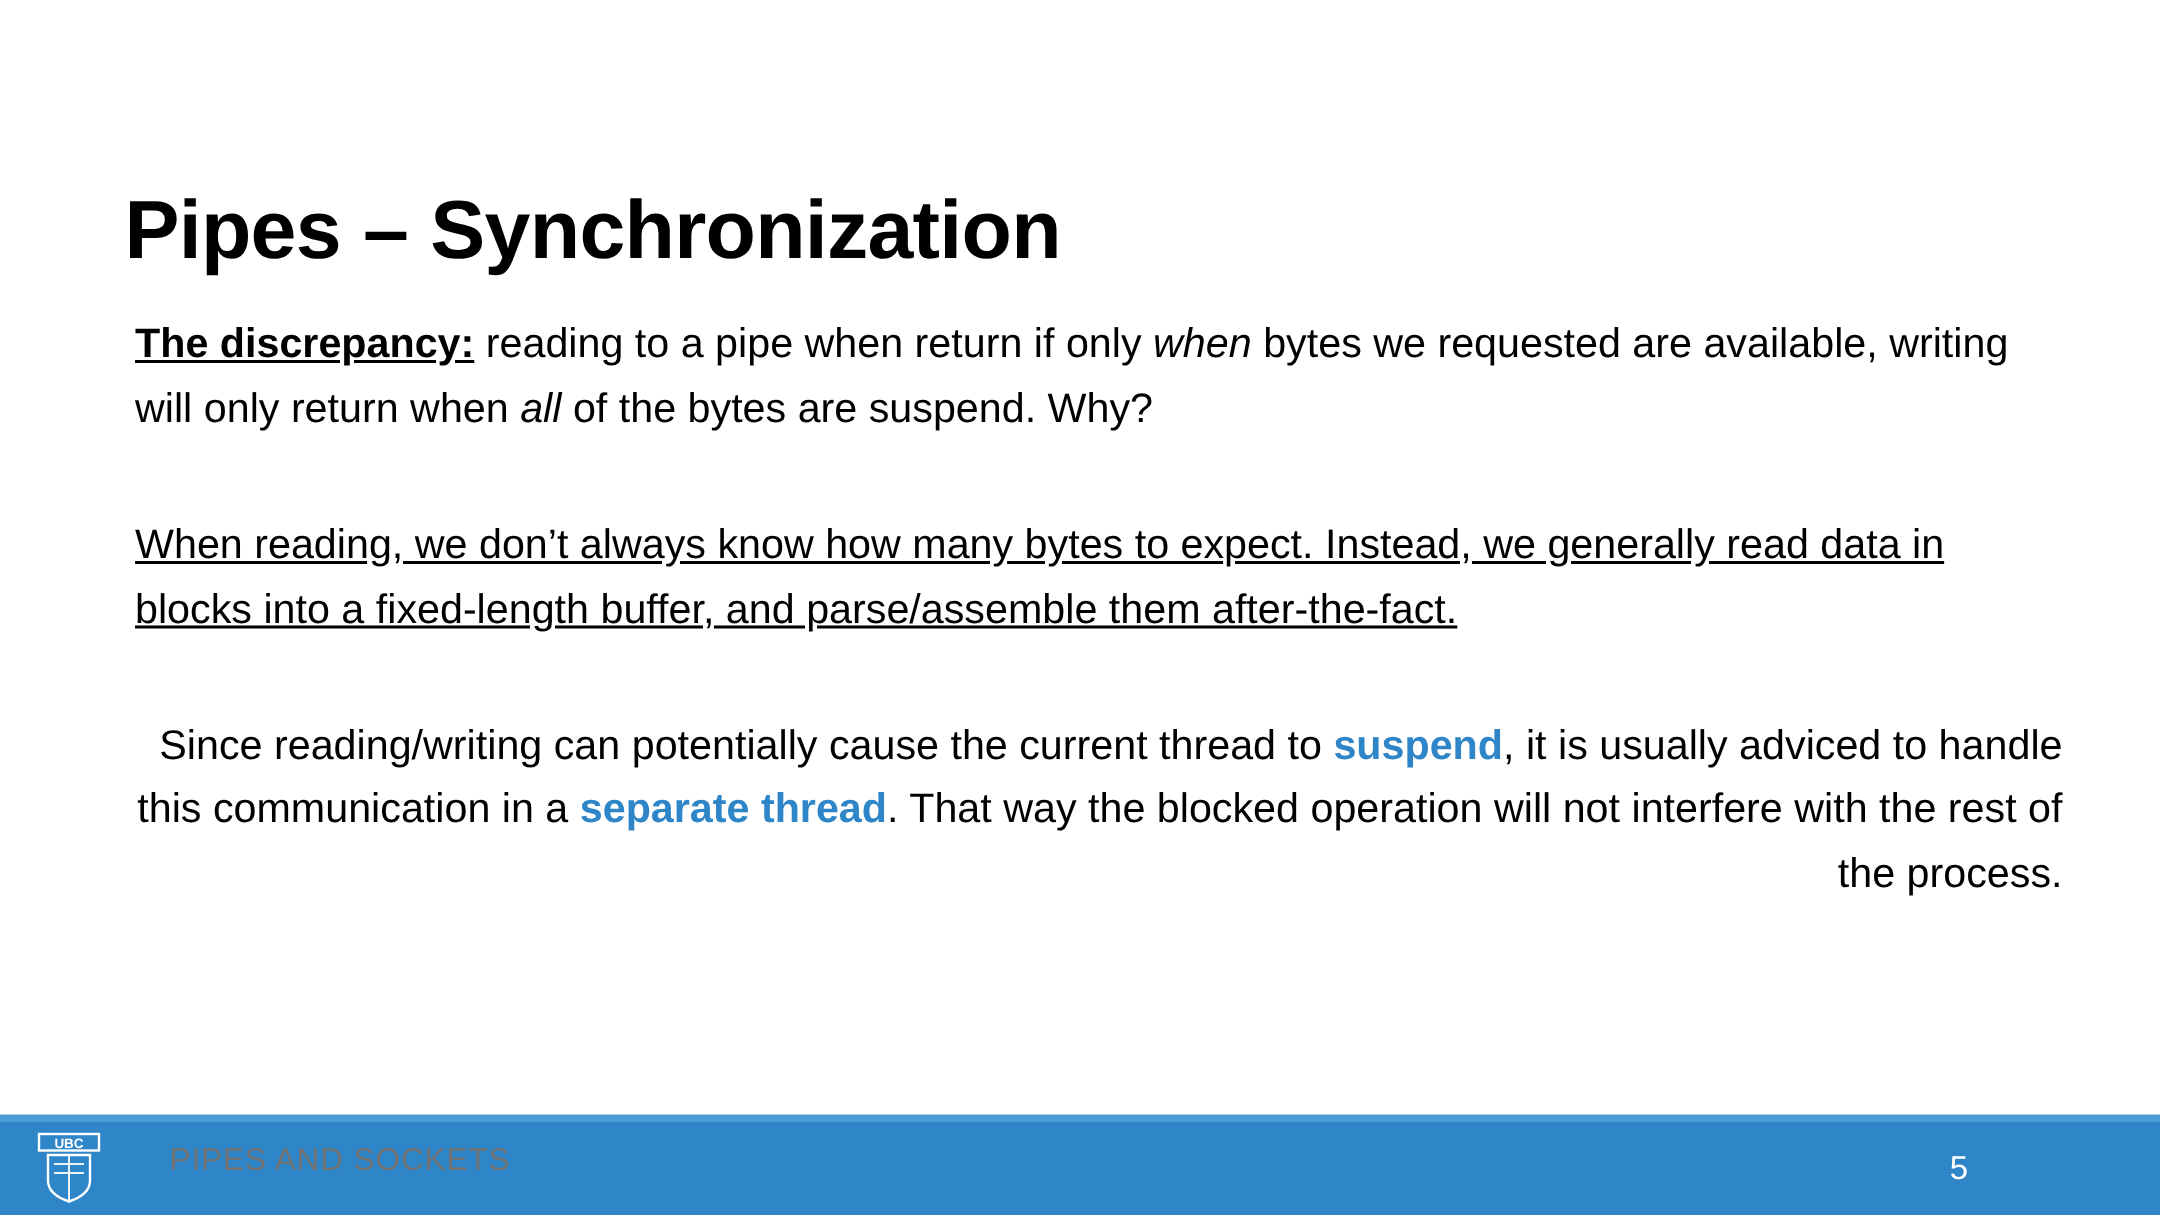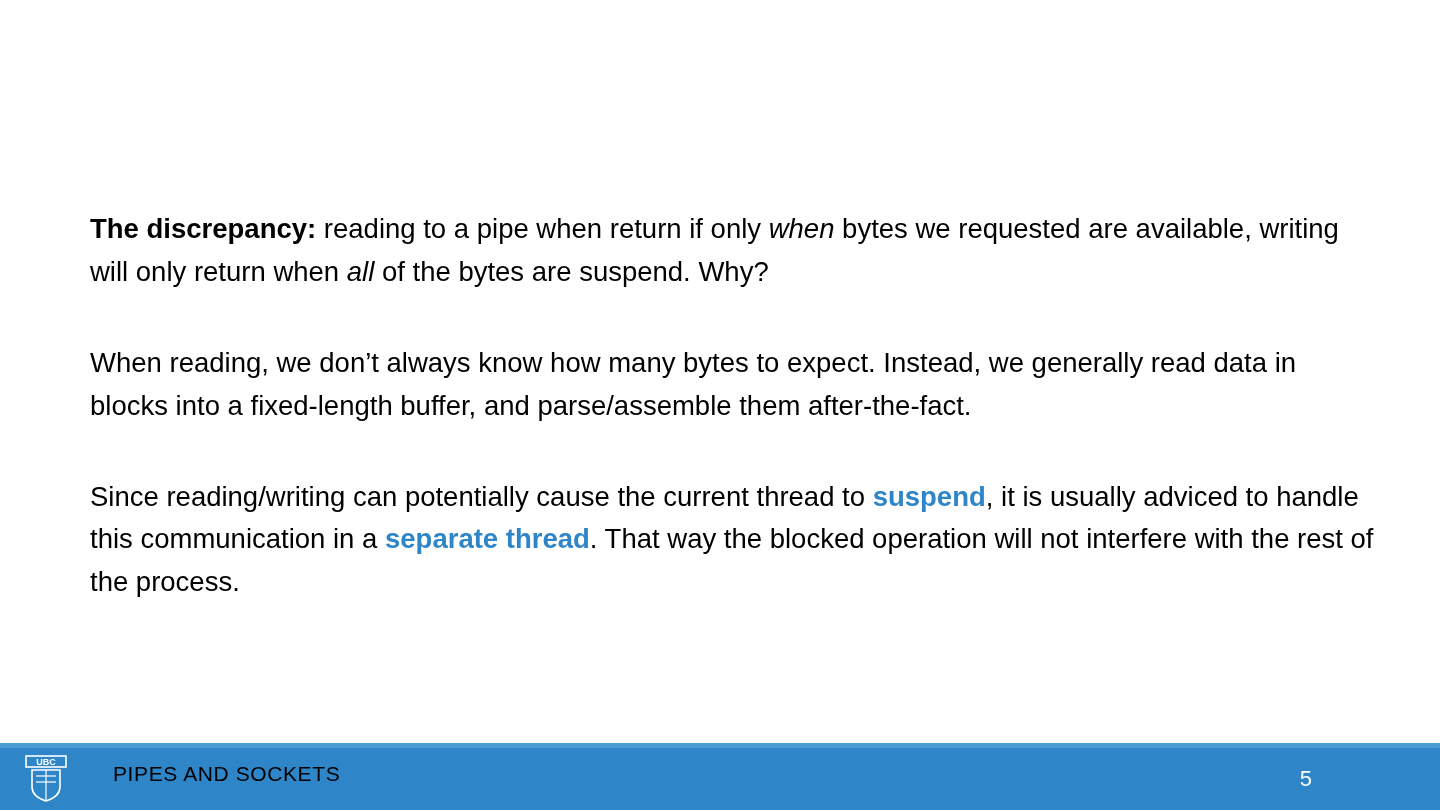--- a/index.html
+++ b/index.html
@@ -42,24 +42,24 @@
   }
 
   .para {
     font-size: 27.5px;
     line-height: 1.56;
     color: #000000;
     margin: 0;
   }
 
   .para.p1 { margin-bottom: 48px; }
-  .para.p2 { margin-bottom: 48px; }
-  .para.p3 { margin-bottom: 0; }
+  .para.p2 { margin-bottom: 48px; text-decoration: underline; }
+  .para.p3 { margin-bottom: 0; text-align: right; }
 
-  .para b { font-weight: bold; }
+  .para b { font-weight: bold; text-decoration: underline; }
   .para i { font-style: italic; }
   .accent { color: #2e86c8; font-weight: bold; }
 
   
   .footer-band {
     position: absolute;
     left: 0;
     right: 0;
     bottom: 0;
     height: 62px;
@@ -73,21 +73,21 @@
     height: 5px;
     background: #4b9bd4;
   }
   .footer-text {
     position: absolute;
     left: 113px;
     bottom: 0;
     height: 73px;
     display: flex;
     align-items: center;
-    color: #000000;
+    color: #737373;
     font-size: 21px;
     letter-spacing: 0.6px;
   }
   .footer-page {
     position: absolute;
     right: 128px;
     bottom: 0;
     height: 62px;
     display: flex;
     align-items: center;
@@ -102,20 +102,21 @@
     width: 48px;
     height: 50px;
     display: block;
   }
 </style>
 </head>
 <body>
 
 <div class="slide">
 
+  <h1 class="slide-title">Pipes – Synchronization</h1>
 
   <div class="body-area">
 
     <p class="para p1">
       <b>The discrepancy:</b><span> reading to a pipe when return if only </span><i>when</i><span> bytes we requested are available, writing will only return when </span><i>all</i><span> of the bytes are suspend.  Why?</span>
     </p>
 
     <p class="para p2">
       <span>When reading, we don’t always know how many bytes to expect. Instead, we generally read data in blocks into a fixed-length buffer, and parse/assemble them after-the-fact.</span>
     </p>

